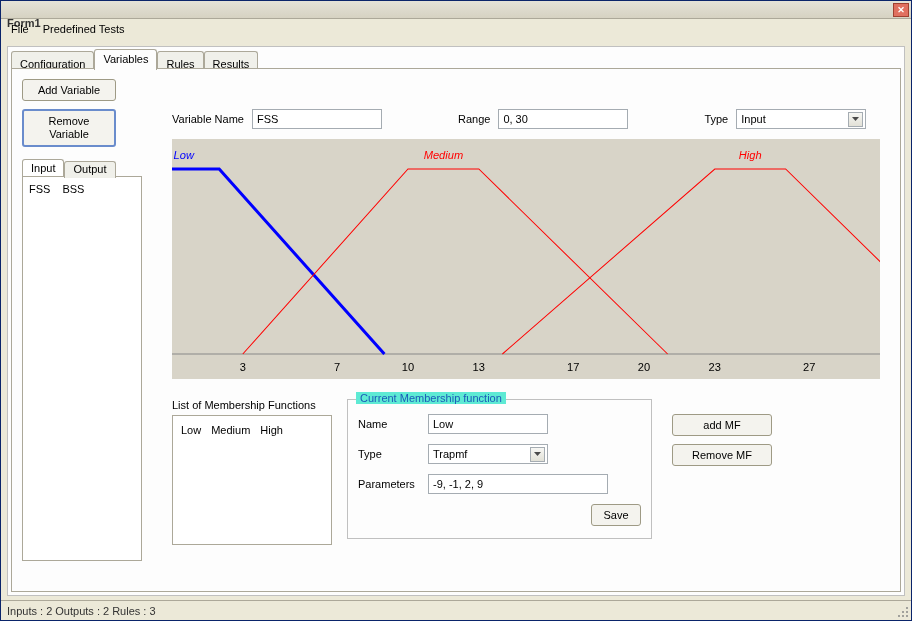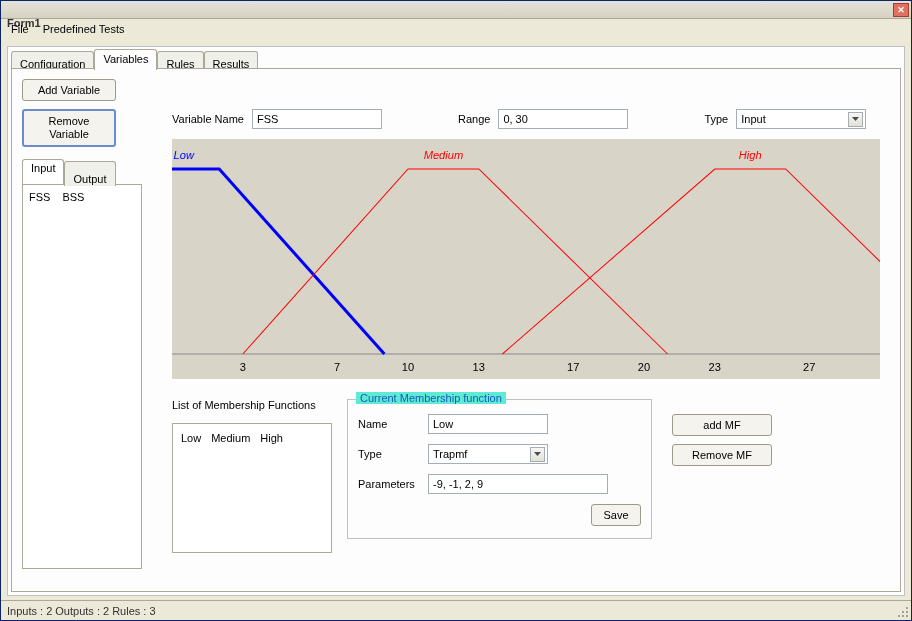--- a/index.html
+++ b/index.html
@@ -25,21 +25,21 @@
   .select .arrow { width:15px; height:15px; border:1px solid #a5acb2; background:linear-gradient(#f7f7f4,#e2e1d7); display:flex; align-items:center; justify-content:center;}
   .select .arrow svg { width:7px; height:4px;}
   .groupbox { border:1px solid #c0c0c0; position:relative; }
   .groupbox > .legend { position:absolute; top:-8px; left:8px; background:#5eead4; padding:0 4px; color:#1b5bb8; }
 
   .left-col { position:absolute; left:10px; top:10px; width:120px;}
   .subtabs { position:absolute; left:10px; top:90px; width:120px;}
   .subtabs .tabs2 { display:flex; }
   .subtab { padding:2px 8px; border:1px solid #aca899; border-bottom:none; background:#f0f0ea; border-top-left-radius:3px; border-top-right-radius:3px; cursor:default;}
   .subtab.active { background:#fff;}
-  .subtab.inactive { position:relative; top:2px; padding-top:11px; padding-bottom:1px;}
+  .subtab.inactive { position:relative; top:2px; padding-top:1px; padding-bottom:1px;}
   .sublist { border:1px solid #aca899; background:#fff; height:385px; padding:6px; display:flex; gap:12px;}
 
   .varrow { position:absolute; top:40px; left:160px; right:8px; display:flex; align-items:center; gap:8px;}
   .label { white-space:nowrap; }
 
   .plot { position:absolute; top:70px; left:160px; right:20px; height:240px; background:#d8d4c8; border:0; overflow:hidden;}
   .plot svg { position:absolute; left:0; top:0;}
 
   .mf-list { position:absolute; left:160px; top:330px; width:160px;}
   .mf-list .box { background:#fff; border:1px solid #aca899; height:130px; padding:8px; display:flex; gap:10px;}
@@ -125,21 +125,21 @@
             <polyline points="-210,215 -23.333333333333332,30 46.666666666666664,30 210,215" fill="none" stroke="#0000ff" stroke-width="3"></polyline>
             <text x="11.666666666666666" y="20" text-anchor="middle" font-size="12" font-style="italic" fill="#0000ff">Low</text>
             <polyline points="70,215 233.33333333333331,30 303.33333333333337,30 489.99999999999994,215" fill="none" stroke="#ff0000" stroke-width="1"></polyline>
             <text x="268.33333333333337" y="20" text-anchor="middle" font-size="12" font-style="italic" fill="#ff0000">Medium</text>
             <polyline points="326.6666666666667,215 536.6666666666667,30 606.6666666666667,30 793.3333333333333,215" fill="none" stroke="#ff0000" stroke-width="1"></polyline>
             <text x="571.6666666666667" y="20" text-anchor="middle" font-size="12" font-style="italic" fill="#ff0000">High</text>
           </svg>
       </div>
 
       <div class="mf-list">
-        <div class="label" style="margin-bottom:12px;">List of Membership Functions</div>
+        <div class="label" style="margin-bottom:4px;">List of Membership Functions</div>
         <div class="box">
           <span>Low</span>
           <span>Medium</span>
           <span>High</span>
         </div>
       </div>
 
       <div class="mf-group groupbox">
         <div class="legend">Current Membership function</div>
         <div style="padding:14px 10px 8px 10px; display:flex; flex-direction:column; gap:10px;">

